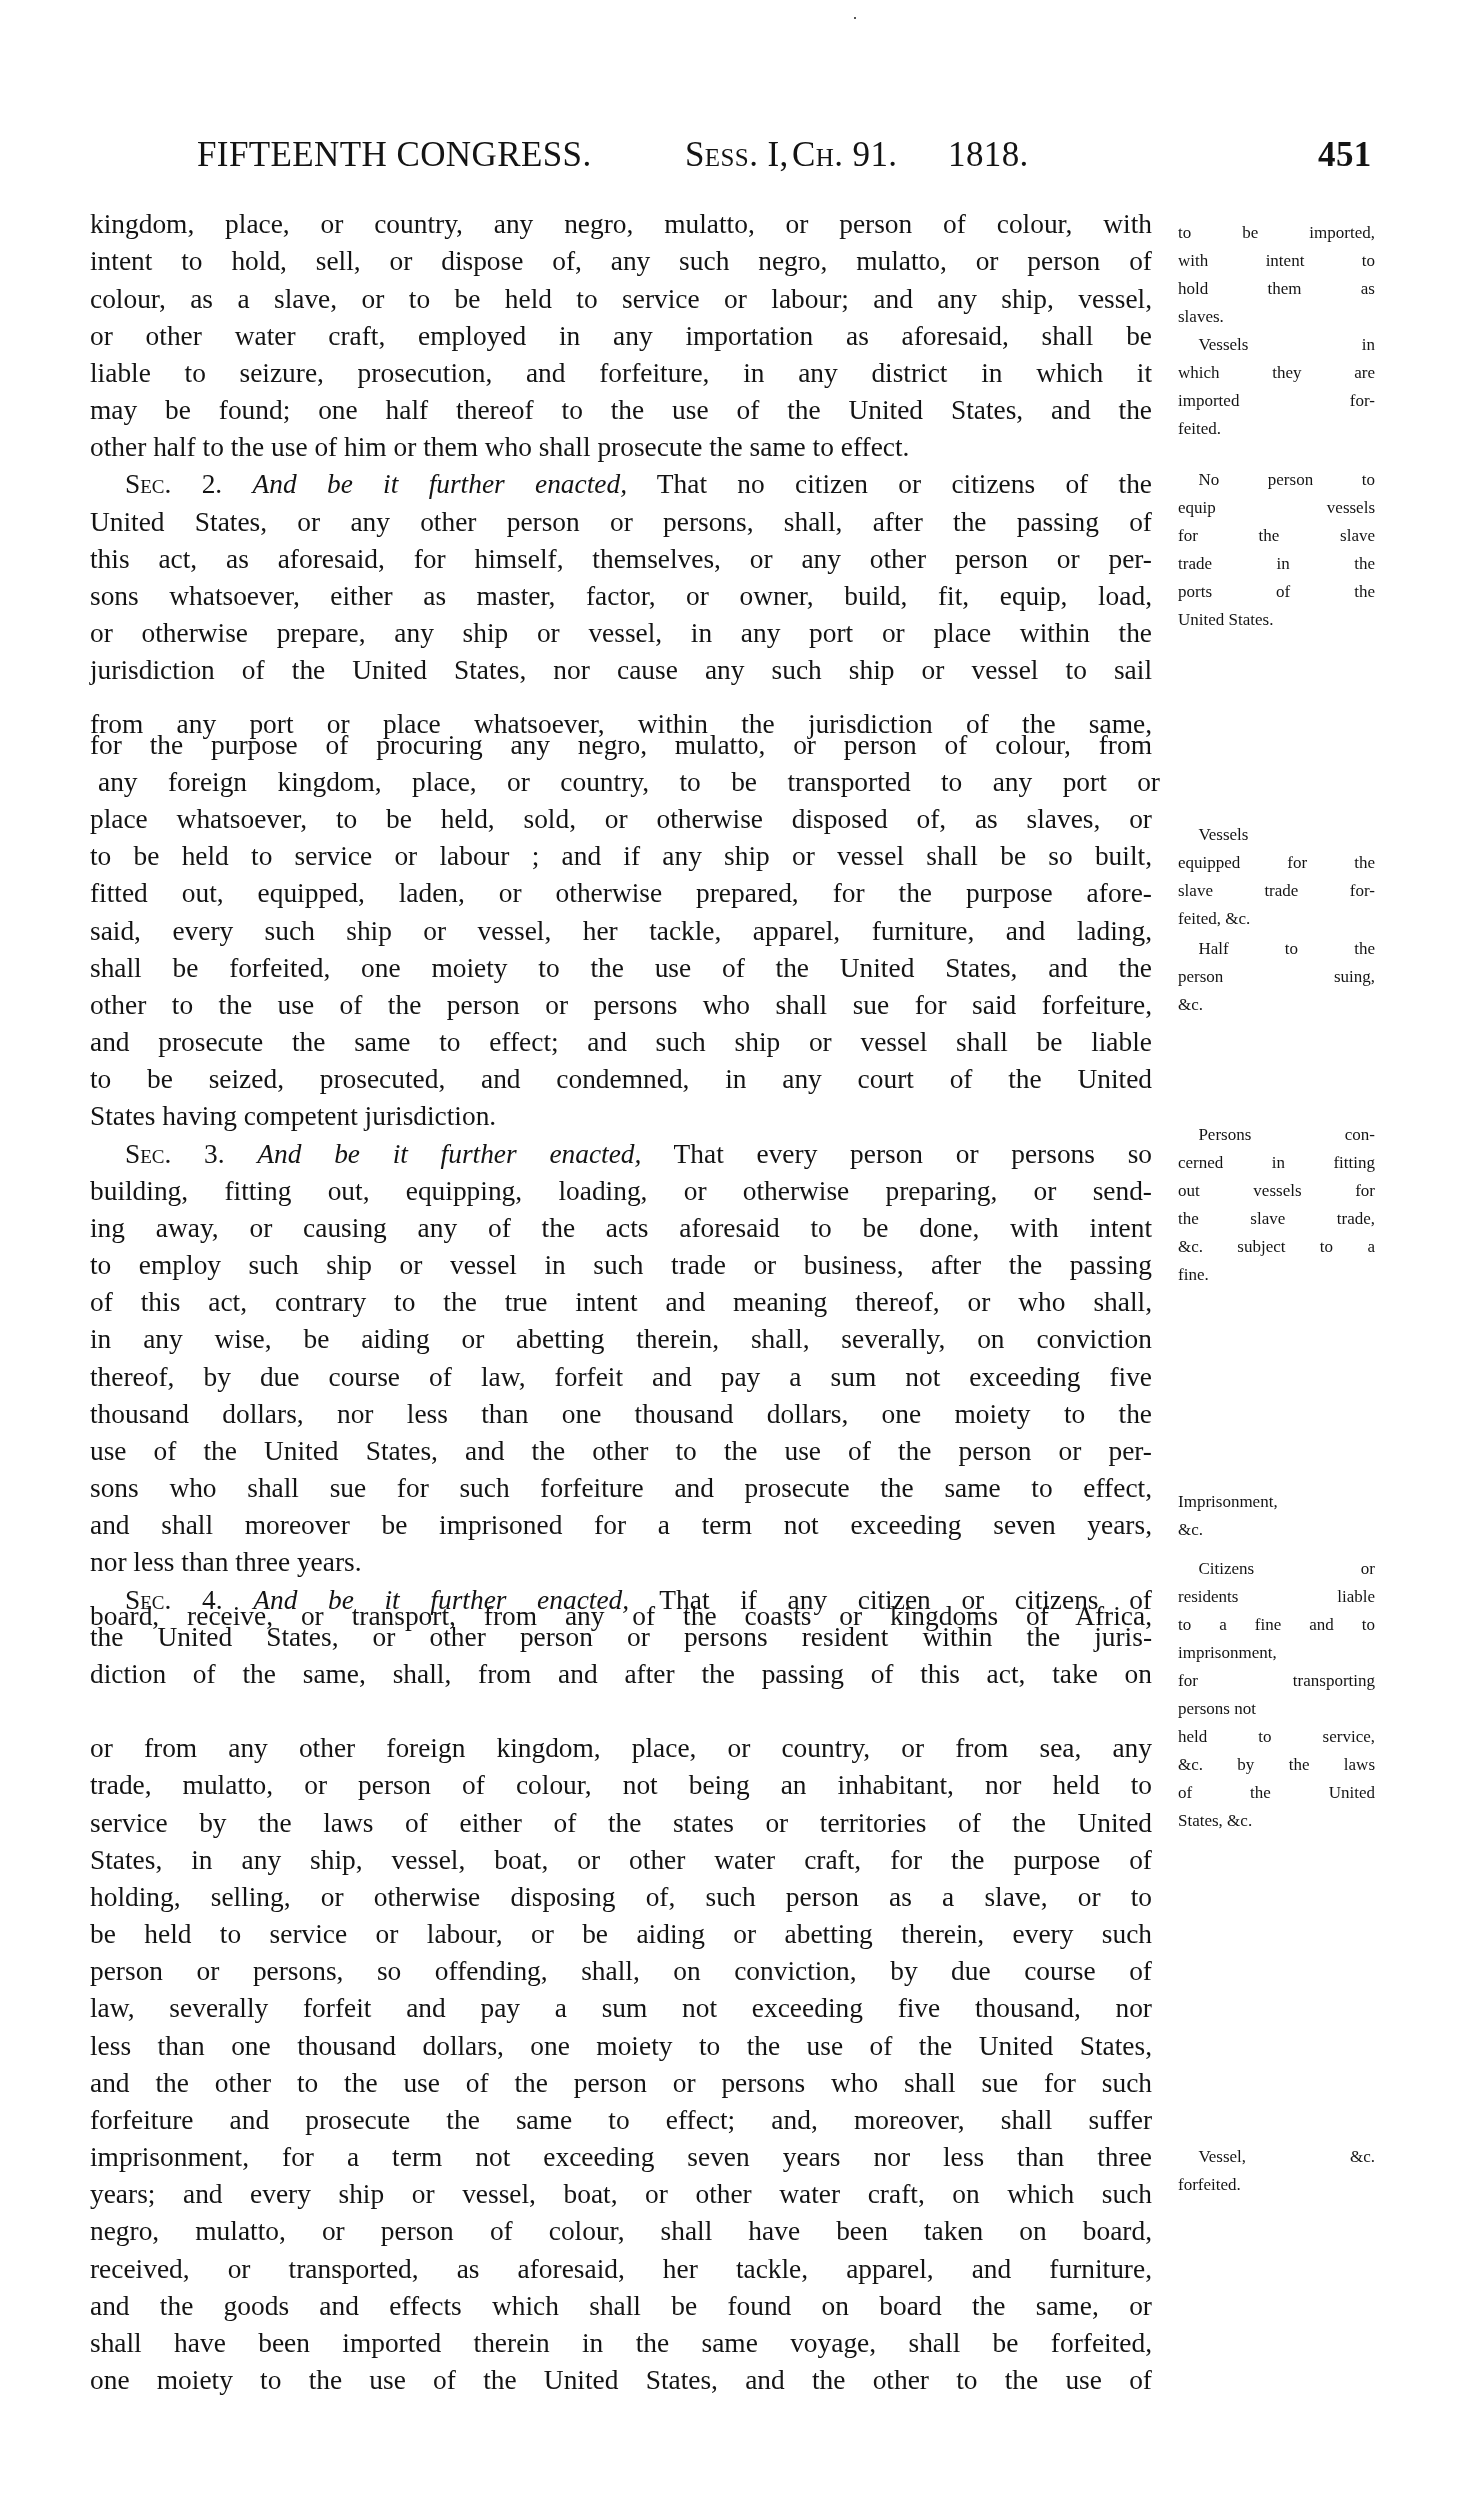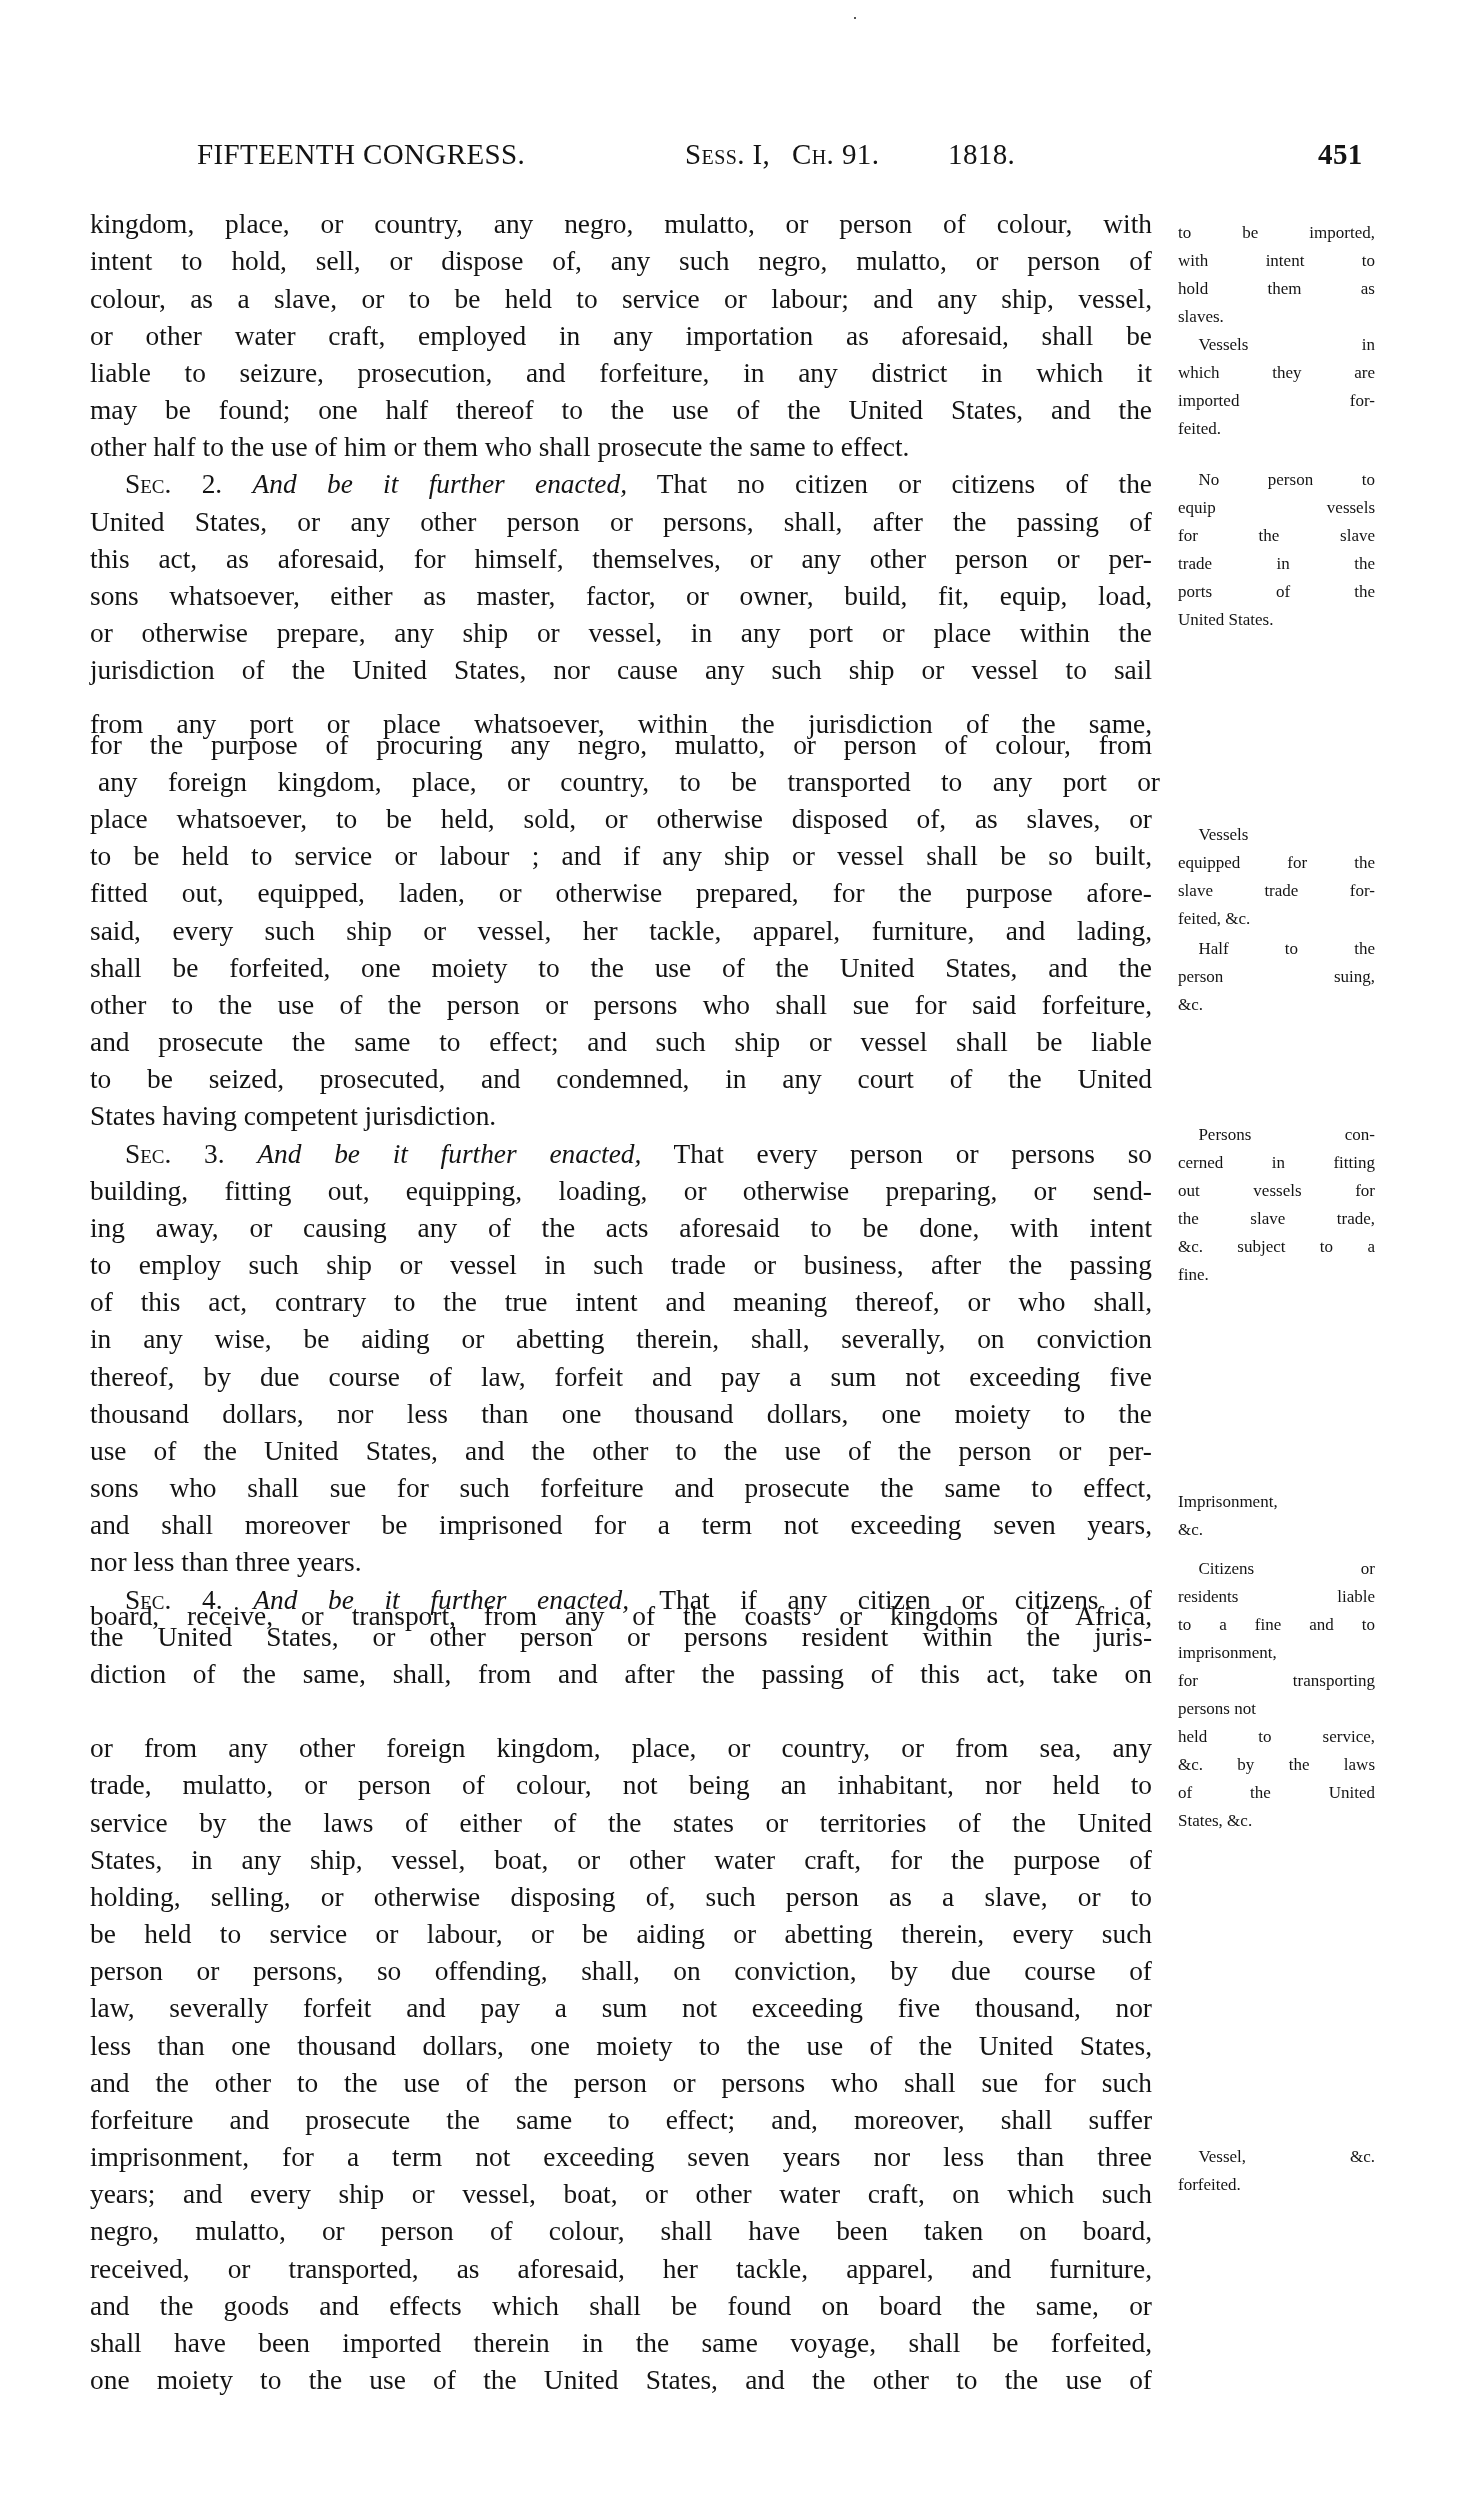--- a/index.html
+++ b/index.html
@@ -3,21 +3,21 @@
 <meta charset="utf-8">
 <style>
   html, body { margin: 0; padding: 0; background: #ffffff; }
   body {
     width: 1478px; height: 2500px; position: relative; overflow: hidden;
     font-family: "Liberation Serif", "DejaVu Serif", serif; color: #141414;
   }
   .page { position: absolute; left: 0; top: 0; width: 1478px; height: 2500px; }
   .running-head {
     position: absolute; left: 197px; top: 136px; width: 1175px; height: 37px;
-    font-size: 29px; line-height: 37px; letter-spacing: 0.4px; white-space: nowrap;
+    font-size: 35px; line-height: 37px; letter-spacing: 0.4px; white-space: nowrap;
   }
   .running-head .congress { position: absolute; left: 0; top: 0; }
   .running-head .session { position: absolute; left: 488px; top: 0; font-variant: small-caps; }
   .running-head .chapter { position: absolute; left: 595px; top: 0; font-variant: small-caps; }
   .running-head .year { position: absolute; left: 751px; top: 0; }
   .running-head .pageno { position: absolute; left: 1121px; top: 0; font-weight: bold; }
 
   .body-col { position: absolute; left: 90px; top: 0; width: 1062px; }
   .line {
     position: absolute; left: 0; width: 1062px; height: 37px;

